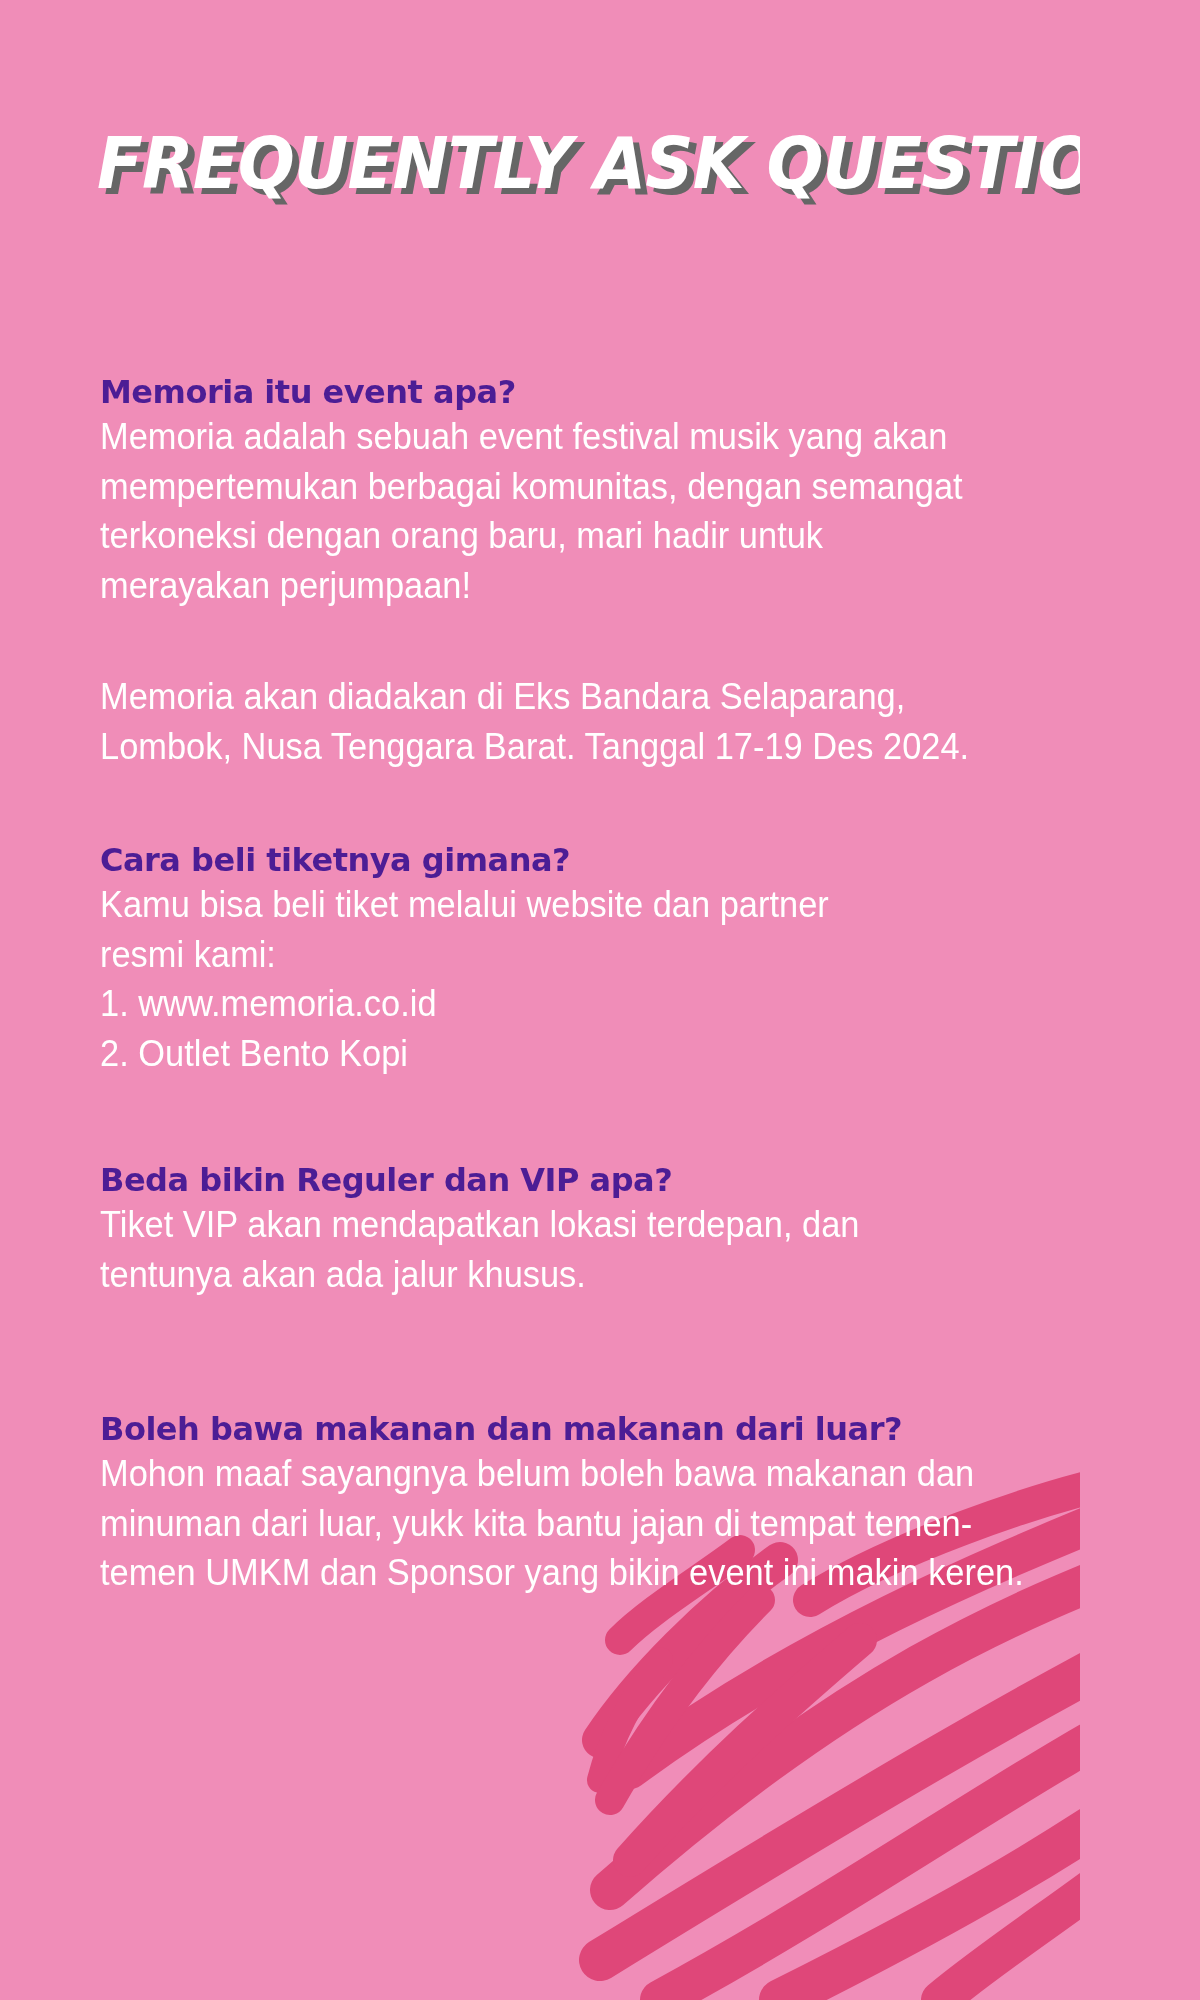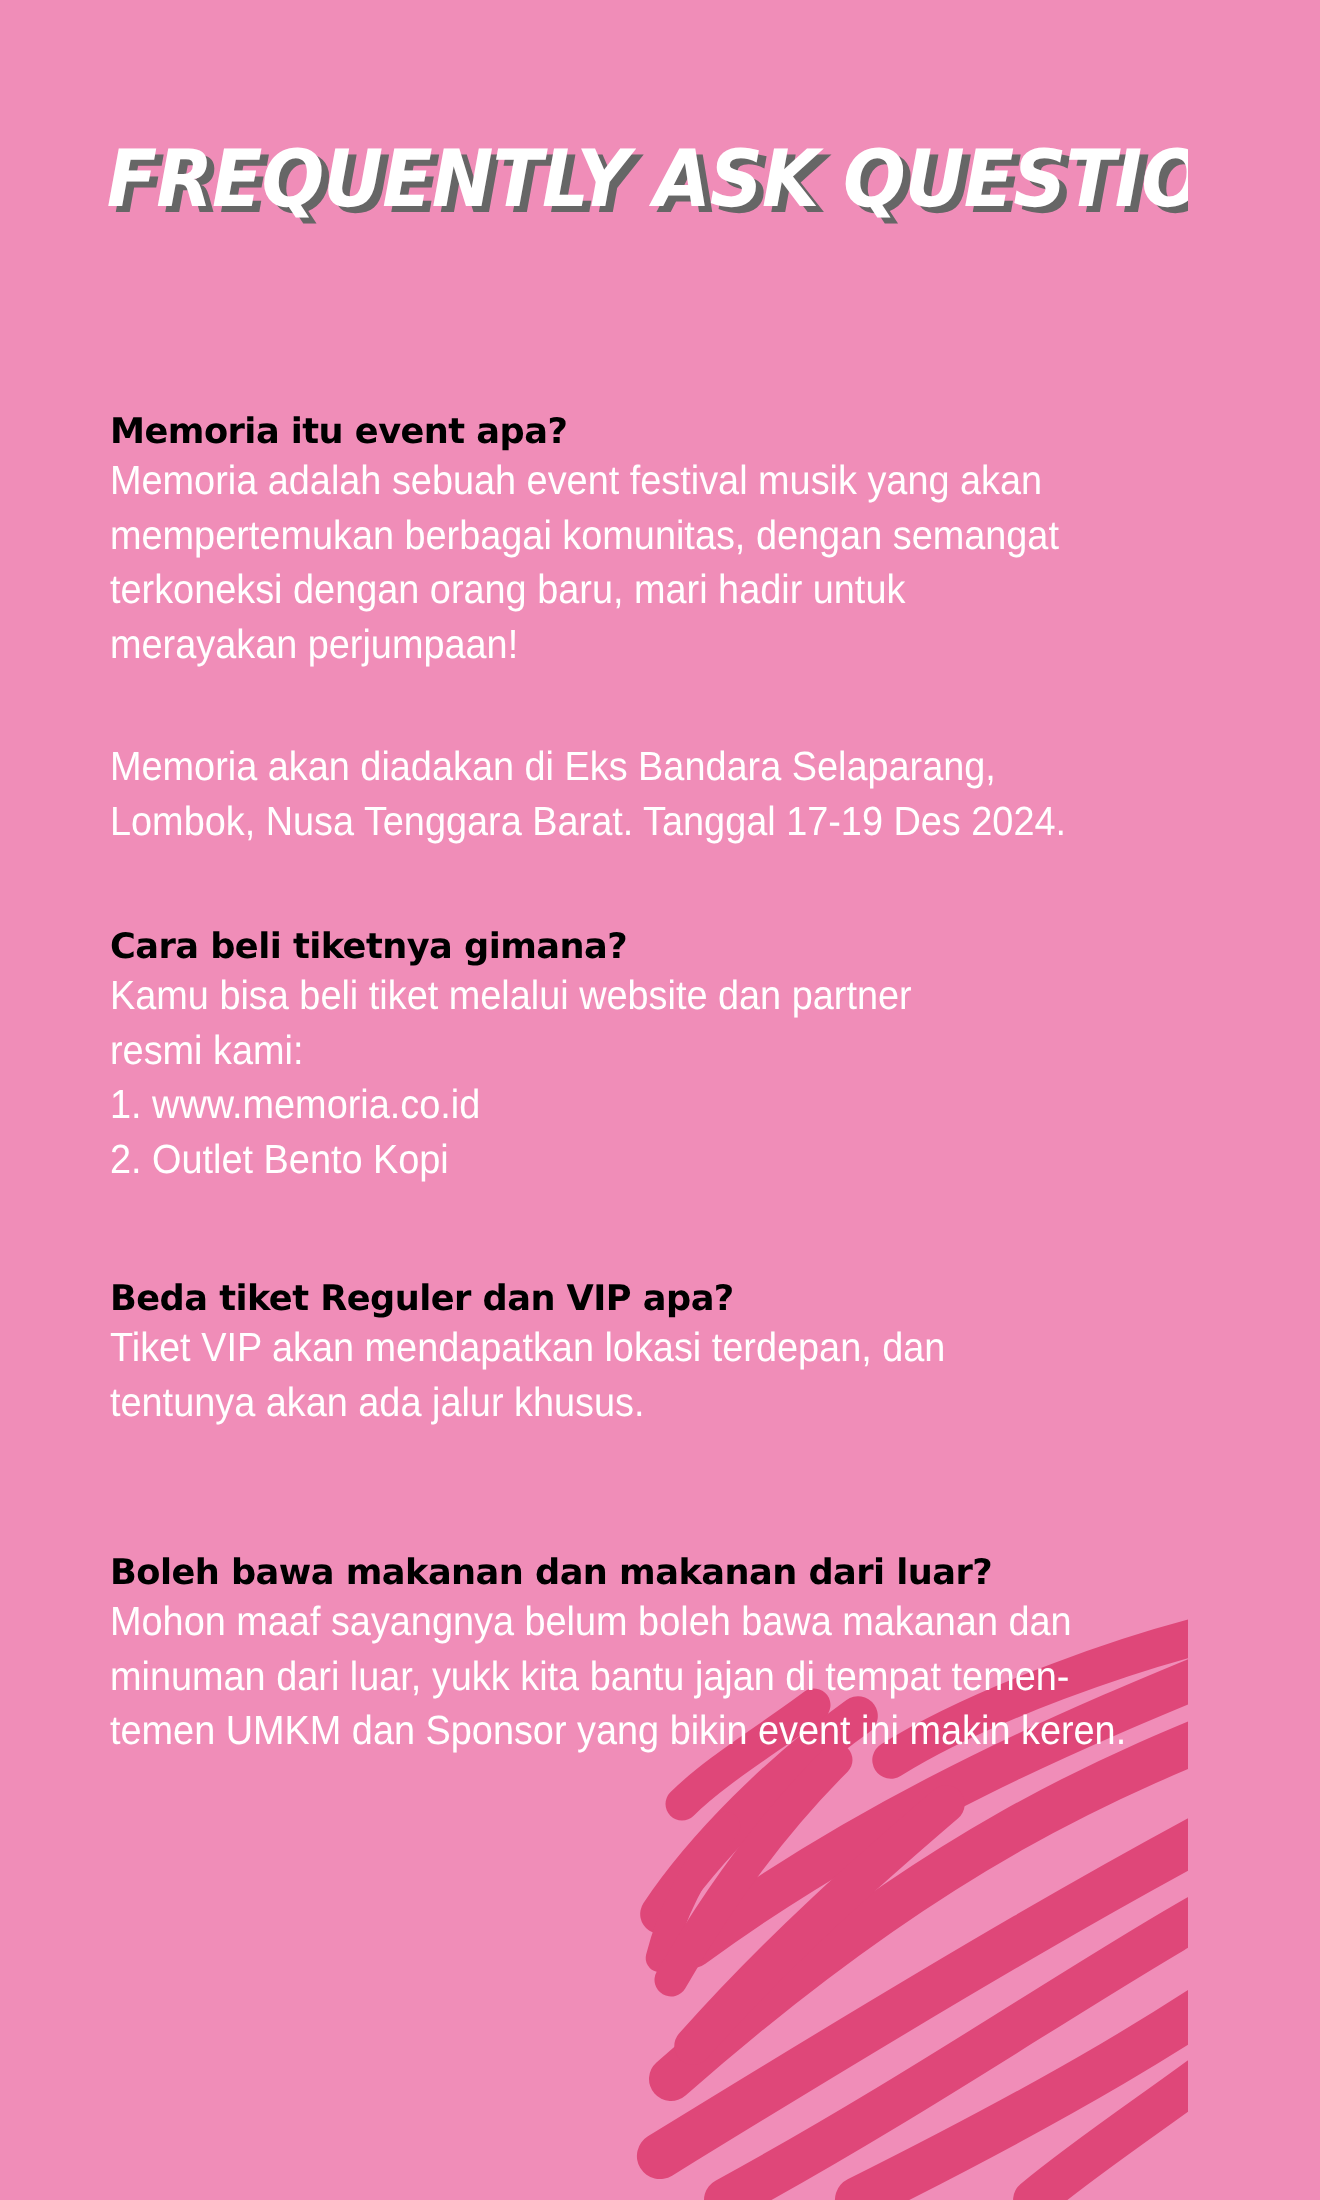--- a/index.html
+++ b/index.html
@@ -2,21 +2,21 @@
 <html><head>
 <meta charset="utf-8">
 <style>
   html, body { margin:0; padding:0; }
   body { width:1200px; height:2000px; overflow:hidden; background:#F08DB8; position:relative; font-family:"Liberation Sans", sans-serif; }
   .page { position:absolute; left:0; top:0; width:1080px; height:2000px; background:#F08DB8; overflow:hidden; }
   .scribble { position:absolute; left:560px; top:1440px; width:640px; height:560px; z-index:0; }
   .title-wrap { position:absolute; left:97px; top:122px; width:1040px; height:90px; z-index:2; }
   .title { position:absolute; left:0; top:0; margin:0; font-family:"DejaVu Sans", sans-serif; font-weight:bold; font-style:italic; font-size:78px; line-height:90px; letter-spacing:-1px; color:#FFFFFF; text-transform:uppercase; white-space:nowrap; transform-origin:left top; transform:scaleX(0.86) scaleY(0.92); text-shadow:8px 6px 0 #666666; }
   .faq { position:absolute; left:100px; width:1060px; z-index:2; }
-  .q { margin:0; font-family:"DejaVu Sans", sans-serif; font-weight:bold; font-size:32px; line-height:40px; color:#000000; letter-spacing:-0.5px; white-space:nowrap; }
+  .q { margin:0; font-family:"DejaVu Sans", sans-serif; font-weight:bold; font-size:32px; line-height:40px; color:#4c1d95; letter-spacing:-0.5px; white-space:nowrap; }
   .a { margin:0; font-family:"Liberation Sans", sans-serif; font-size:37px; line-height:49.5px; color:#FFFFFF; white-space:nowrap; transform-origin:left top; transform:scaleX(0.93); }
   .a .line { display:block; }
 </style>
 </head>
 <body>
 
 <div class="page">
 
   <svg class="scribble" viewBox="0 0 640 560" xmlns="http://www.w3.org/2000/svg">
     <g fill="none" stroke="#DF4779" stroke-linecap="round" stroke-linejoin="round">
@@ -60,21 +60,21 @@
     <h2 class="q">Cara beli tiketnya gimana?</h2>
     <p class="a">
       <span class="line">Kamu bisa beli tiket melalui website dan partner</span>
       <span class="line">resmi kami:</span>
       <span class="line">1. www.memoria.co.id</span>
       <span class="line">2. Outlet Bento Kopi</span>
     </p>
   </section>
 
   <section class="faq" style="top:1160px;">
-    <h2 class="q">Beda tiket Reguler dan VIP apa?</h2>
+    <h2 class="q">Beda bikin Reguler dan VIP apa?</h2>
     <p class="a">
       <span class="line">Tiket VIP akan mendapatkan lokasi terdepan, dan</span>
       <span class="line">tentunya akan ada jalur khusus.</span>
     </p>
   </section>
 
   <section class="faq" style="top:1409px;">
     <h2 class="q">Boleh bawa makanan dan makanan dari luar?</h2>
     <p class="a">
       <span class="line">Mohon maaf sayangnya belum boleh bawa makanan dan</span>

